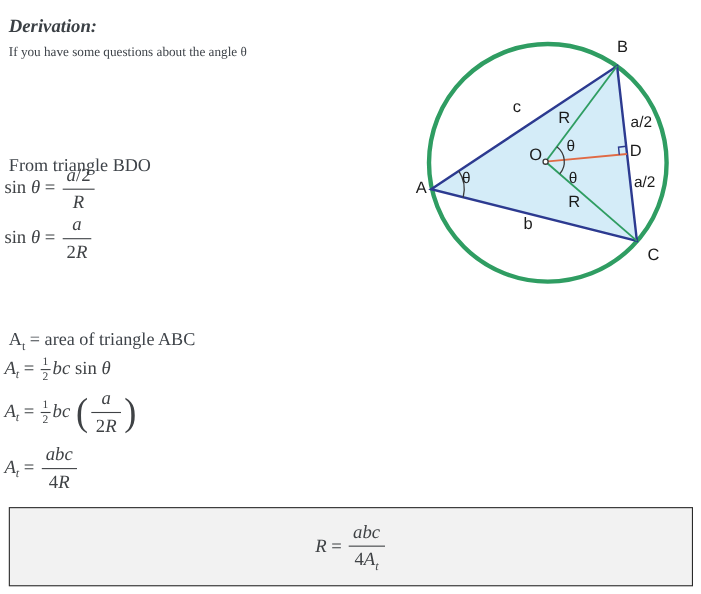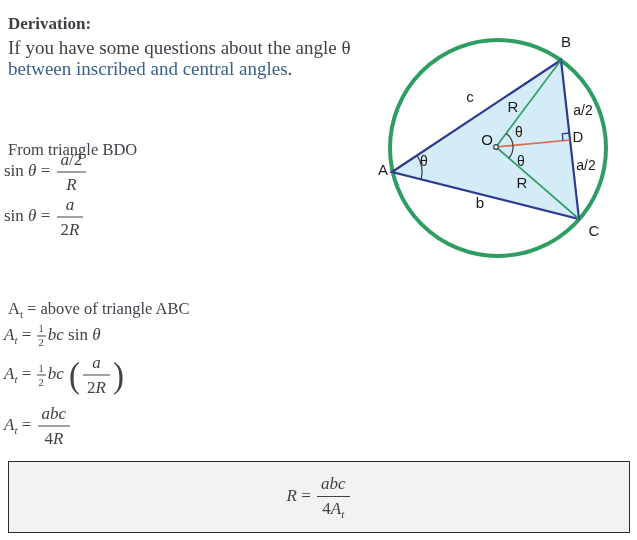--- a/index.html
+++ b/index.html
@@ -3,22 +3,22 @@
 <meta charset="utf-8">
 <style>
   html,body{margin:0;padding:0;}
   body{
     width:637px;height:540px;position:relative;overflow:hidden;
     background:var(--th-page_bg,#fff);
     font-family:"Liberation Serif","DejaVu Serif",serif;
     color:var(--th-body_text,#3e4349);
   }
   .abs{position:absolute;}
-  .title{left:8px;top:14px;font-size:17px;font-weight:bold;color:var(--th-title_text,#3b4045);}
-  .para{left:8px;top:37px;font-size:19px;line-height:21px;width:400px;font-family:Liberation Serif, serif;}
+  .title{left:8px;top:14px;font-size:17px;font-weight:bold;color:var(--th-title_text,#3b4045);font-style:italic;}
+  .para{left:8px;top:37px;font-size:12px;line-height:21px;width:400px;font-family:Liberation Serif, serif;}
   .link{color:var(--th-link,#38618c);text-decoration:none;cursor:pointer;}
   .plain{left:8px;font-size:16.5px;}
   
   .m-row{position:absolute;left:4px;transform:translateY(-50%);white-space:nowrap;
          font-size:17px;color:var(--th-formula_text,#3f4245);}
   .m-rm{font-style:normal;}
   .m-it{font-style:italic;}
   .m-sub{font-size:11px;font-style:italic;vertical-align:-4px;}
   .m-frac{display:inline-block;text-align:center;vertical-align:middle;margin:0 2px;}
   .m-frac .n{display:block;padding:0 4px 2px;border-bottom:1.4px solid currentColor;}
@@ -40,30 +40,29 @@
             fill:var(--fig-label,#1b1b1b);font-size:15px;}
   .fig text.sm{font-size:14px;}
 </style>
 </head>
 <body>
 
 <div class="abs title">Derivation:</div>
 
 <div class="abs para">
   <div>If you have some questions about the angle θ</div>
-  <div><a class="link">between inscribed and central angles</a><span>.</span></div>
 </div>
 
 <div class="abs plain" style="top:140px;">From triangle BDO</div>
 
 <div class="m-row" style="top:172px;"><span class="m-rm">sin </span><span class="m-it">θ</span><span class="m-rm"> = </span><span class="m-frac"><span class="n"><span class="m-it">a</span><span class="m-rm">/2</span></span><span class="d"><span class="m-it">R</span></span></span></div>
 
 <div class="m-row" style="top:217px;"><span class="m-rm">sin </span><span class="m-it">θ</span><span class="m-rm"> = </span><span class="m-frac"><span class="n"><span class="m-it">a</span></span><span class="d"><span class="m-rm">2</span><span class="m-it">R</span></span></span></div>
 
-<div class="abs plain" style="top:299px;"><span>A</span><sub style="font-size:11px;">t</sub><span> = above of triangle ABC</span></div>
+<div class="abs plain" style="top:299px;"><span>A</span><sub style="font-size:11px;">t</sub><span> = area of triangle ABC</span></div>
 
 <div class="m-row" style="top:336px;"><span class="m-it">A</span><span class="m-sub">t</span><span class="m-rm"> = </span><span class="m-sfrac"><span class="n">1</span><span class="d">2</span></span><span class="m-it">bc</span><span class="m-rm"> sin </span><span class="m-it">θ</span></div>
 
 <div class="m-row" style="top:375px;"><span class="m-it">A</span><span class="m-sub">t</span><span class="m-rm"> = </span><span class="m-sfrac"><span class="n">1</span><span class="d">2</span></span><span class="m-it">bc </span><span class="m-big">(</span><span class="m-frac"><span class="n"><span class="m-it">a</span></span><span class="d"><span class="m-rm">2</span><span class="m-it">R</span></span></span><span class="m-big">)</span></div>
 
 <div class="m-row" style="top:426px;"><span class="m-it">A</span><span class="m-sub">t</span><span class="m-rm"> = </span><span class="m-frac"><span class="n"><span class="m-it">abc</span></span><span class="d"><span class="m-rm">4</span><span class="m-it">R</span></span></span></div>
 
 <div class="abs result-box">
   <div class="m-row"><span class="m-it">R</span><span class="m-rm"> = </span><span class="m-frac"><span class="n"><span class="m-it">abc</span></span><span class="d"><span class="m-rm">4</span><span class="m-it">A</span><span class="m-sub">t</span></span></span></div>
 </div>

